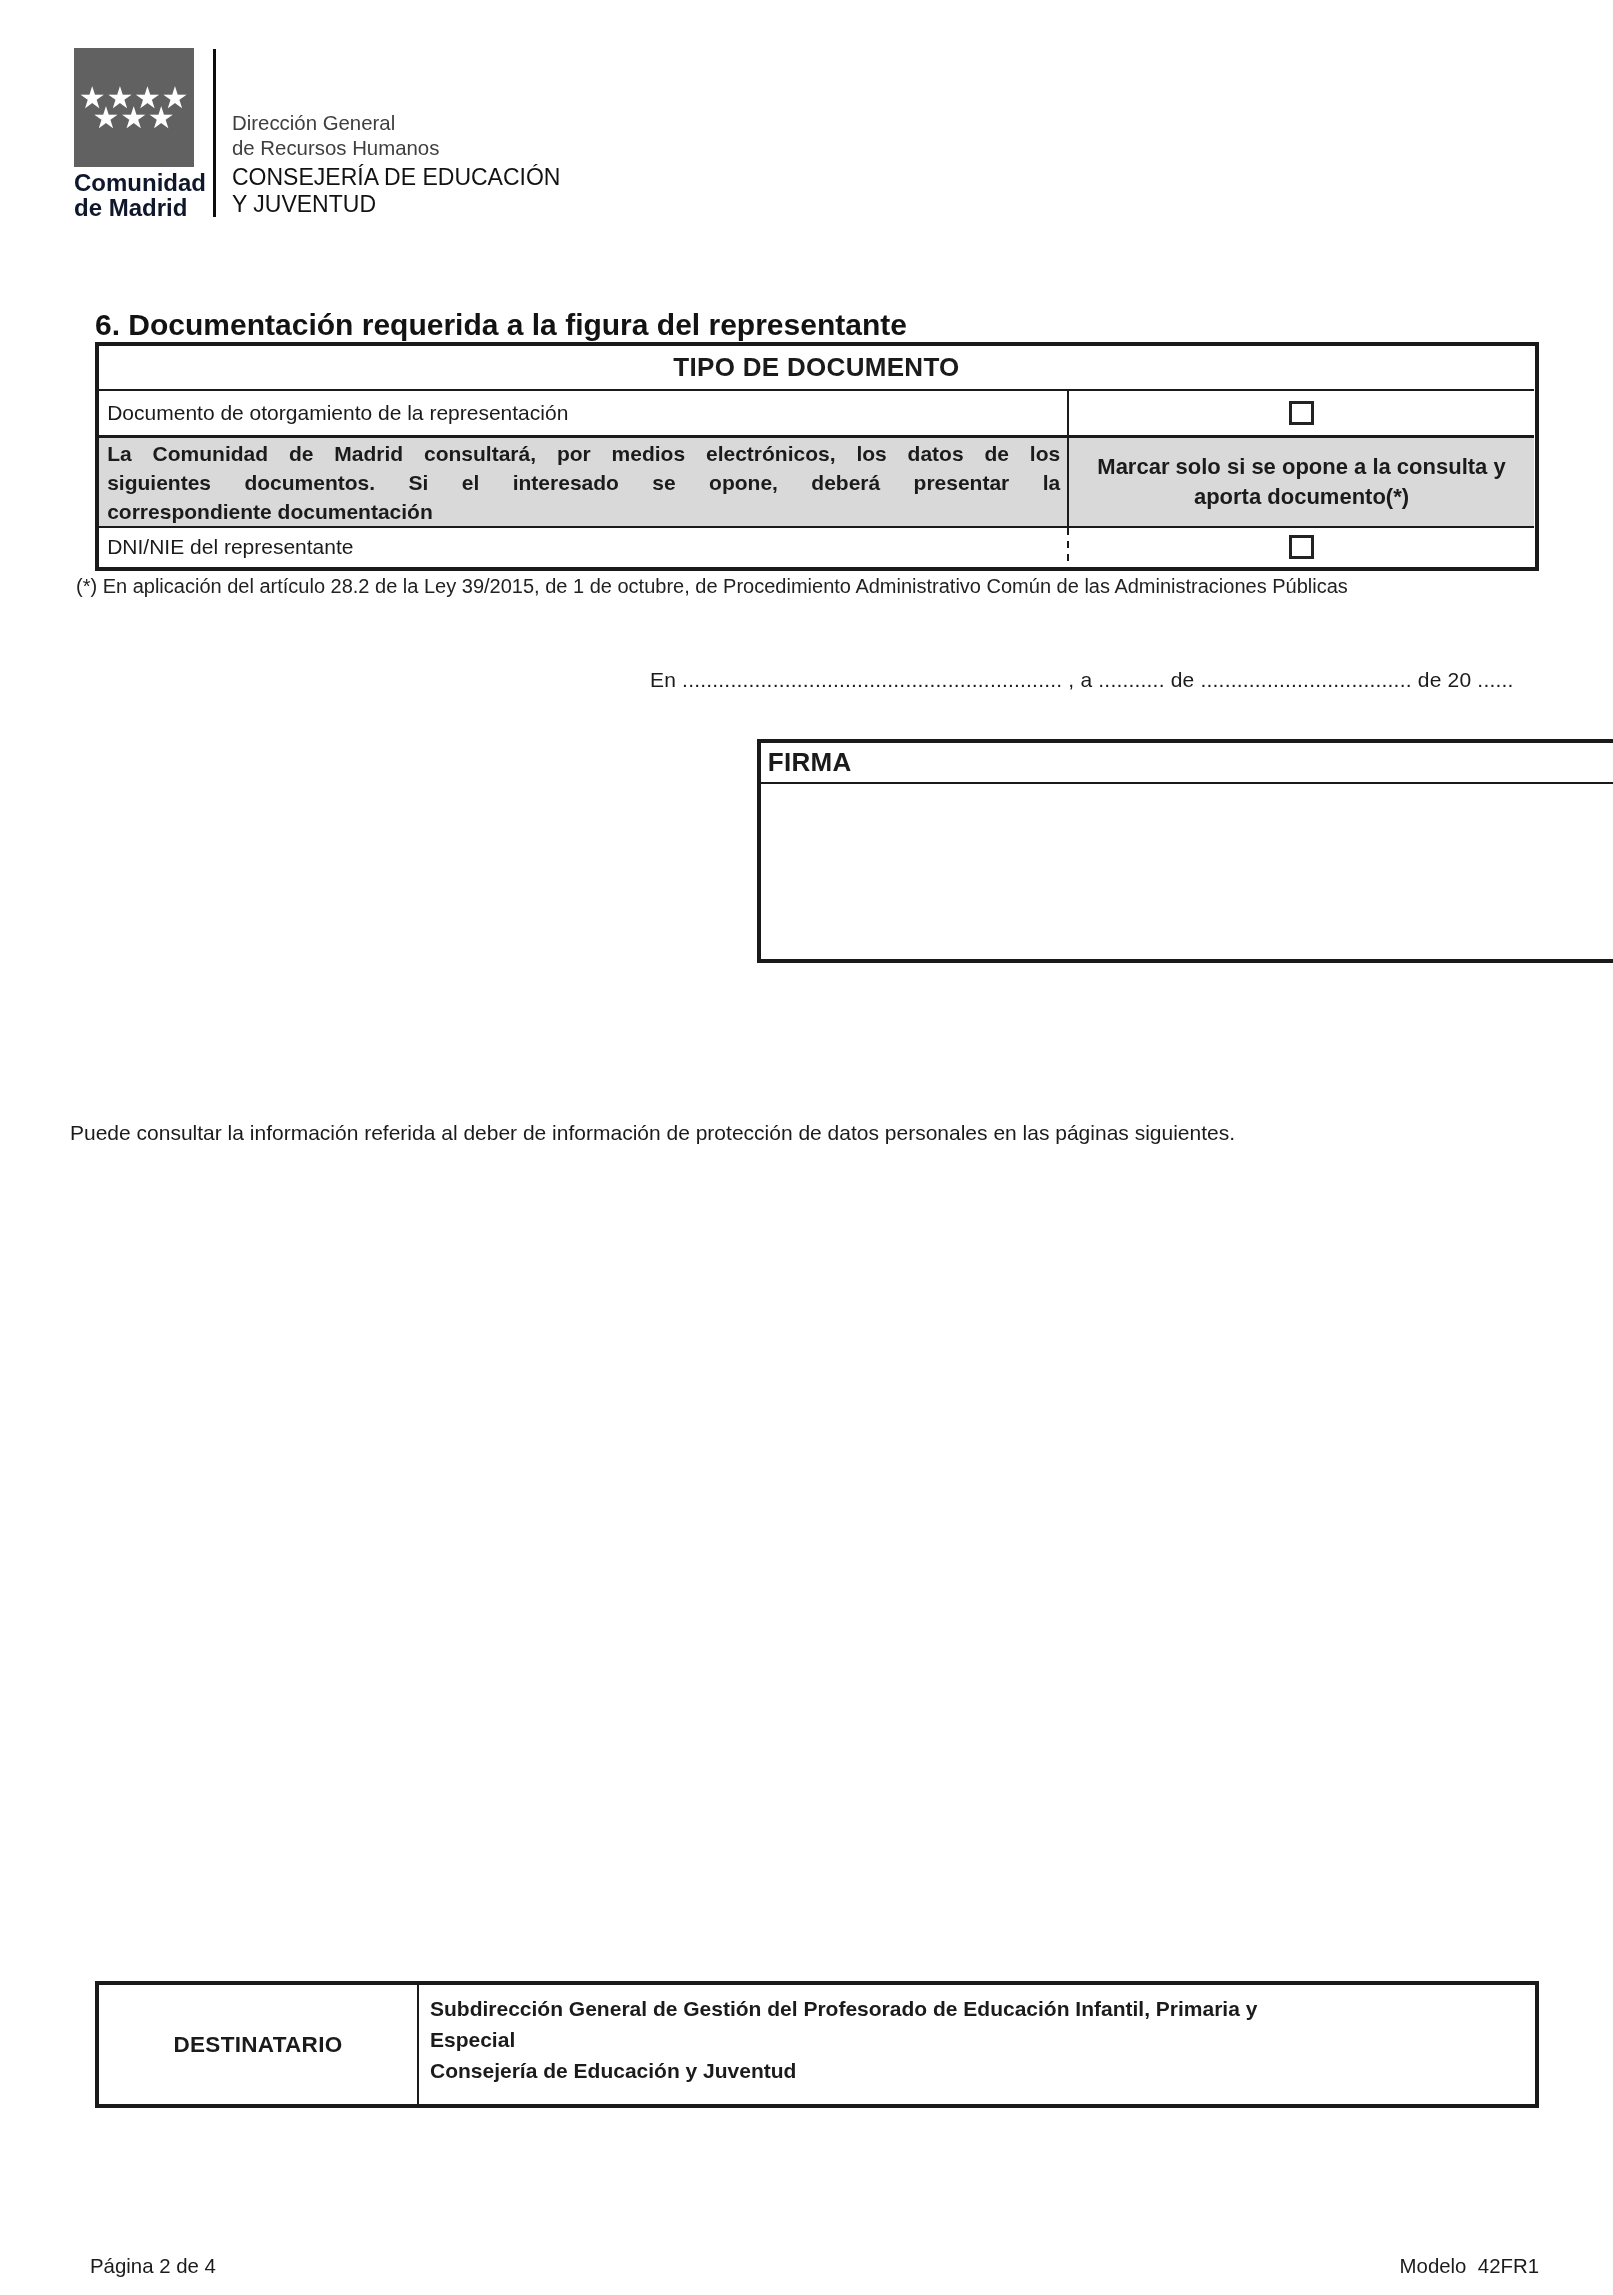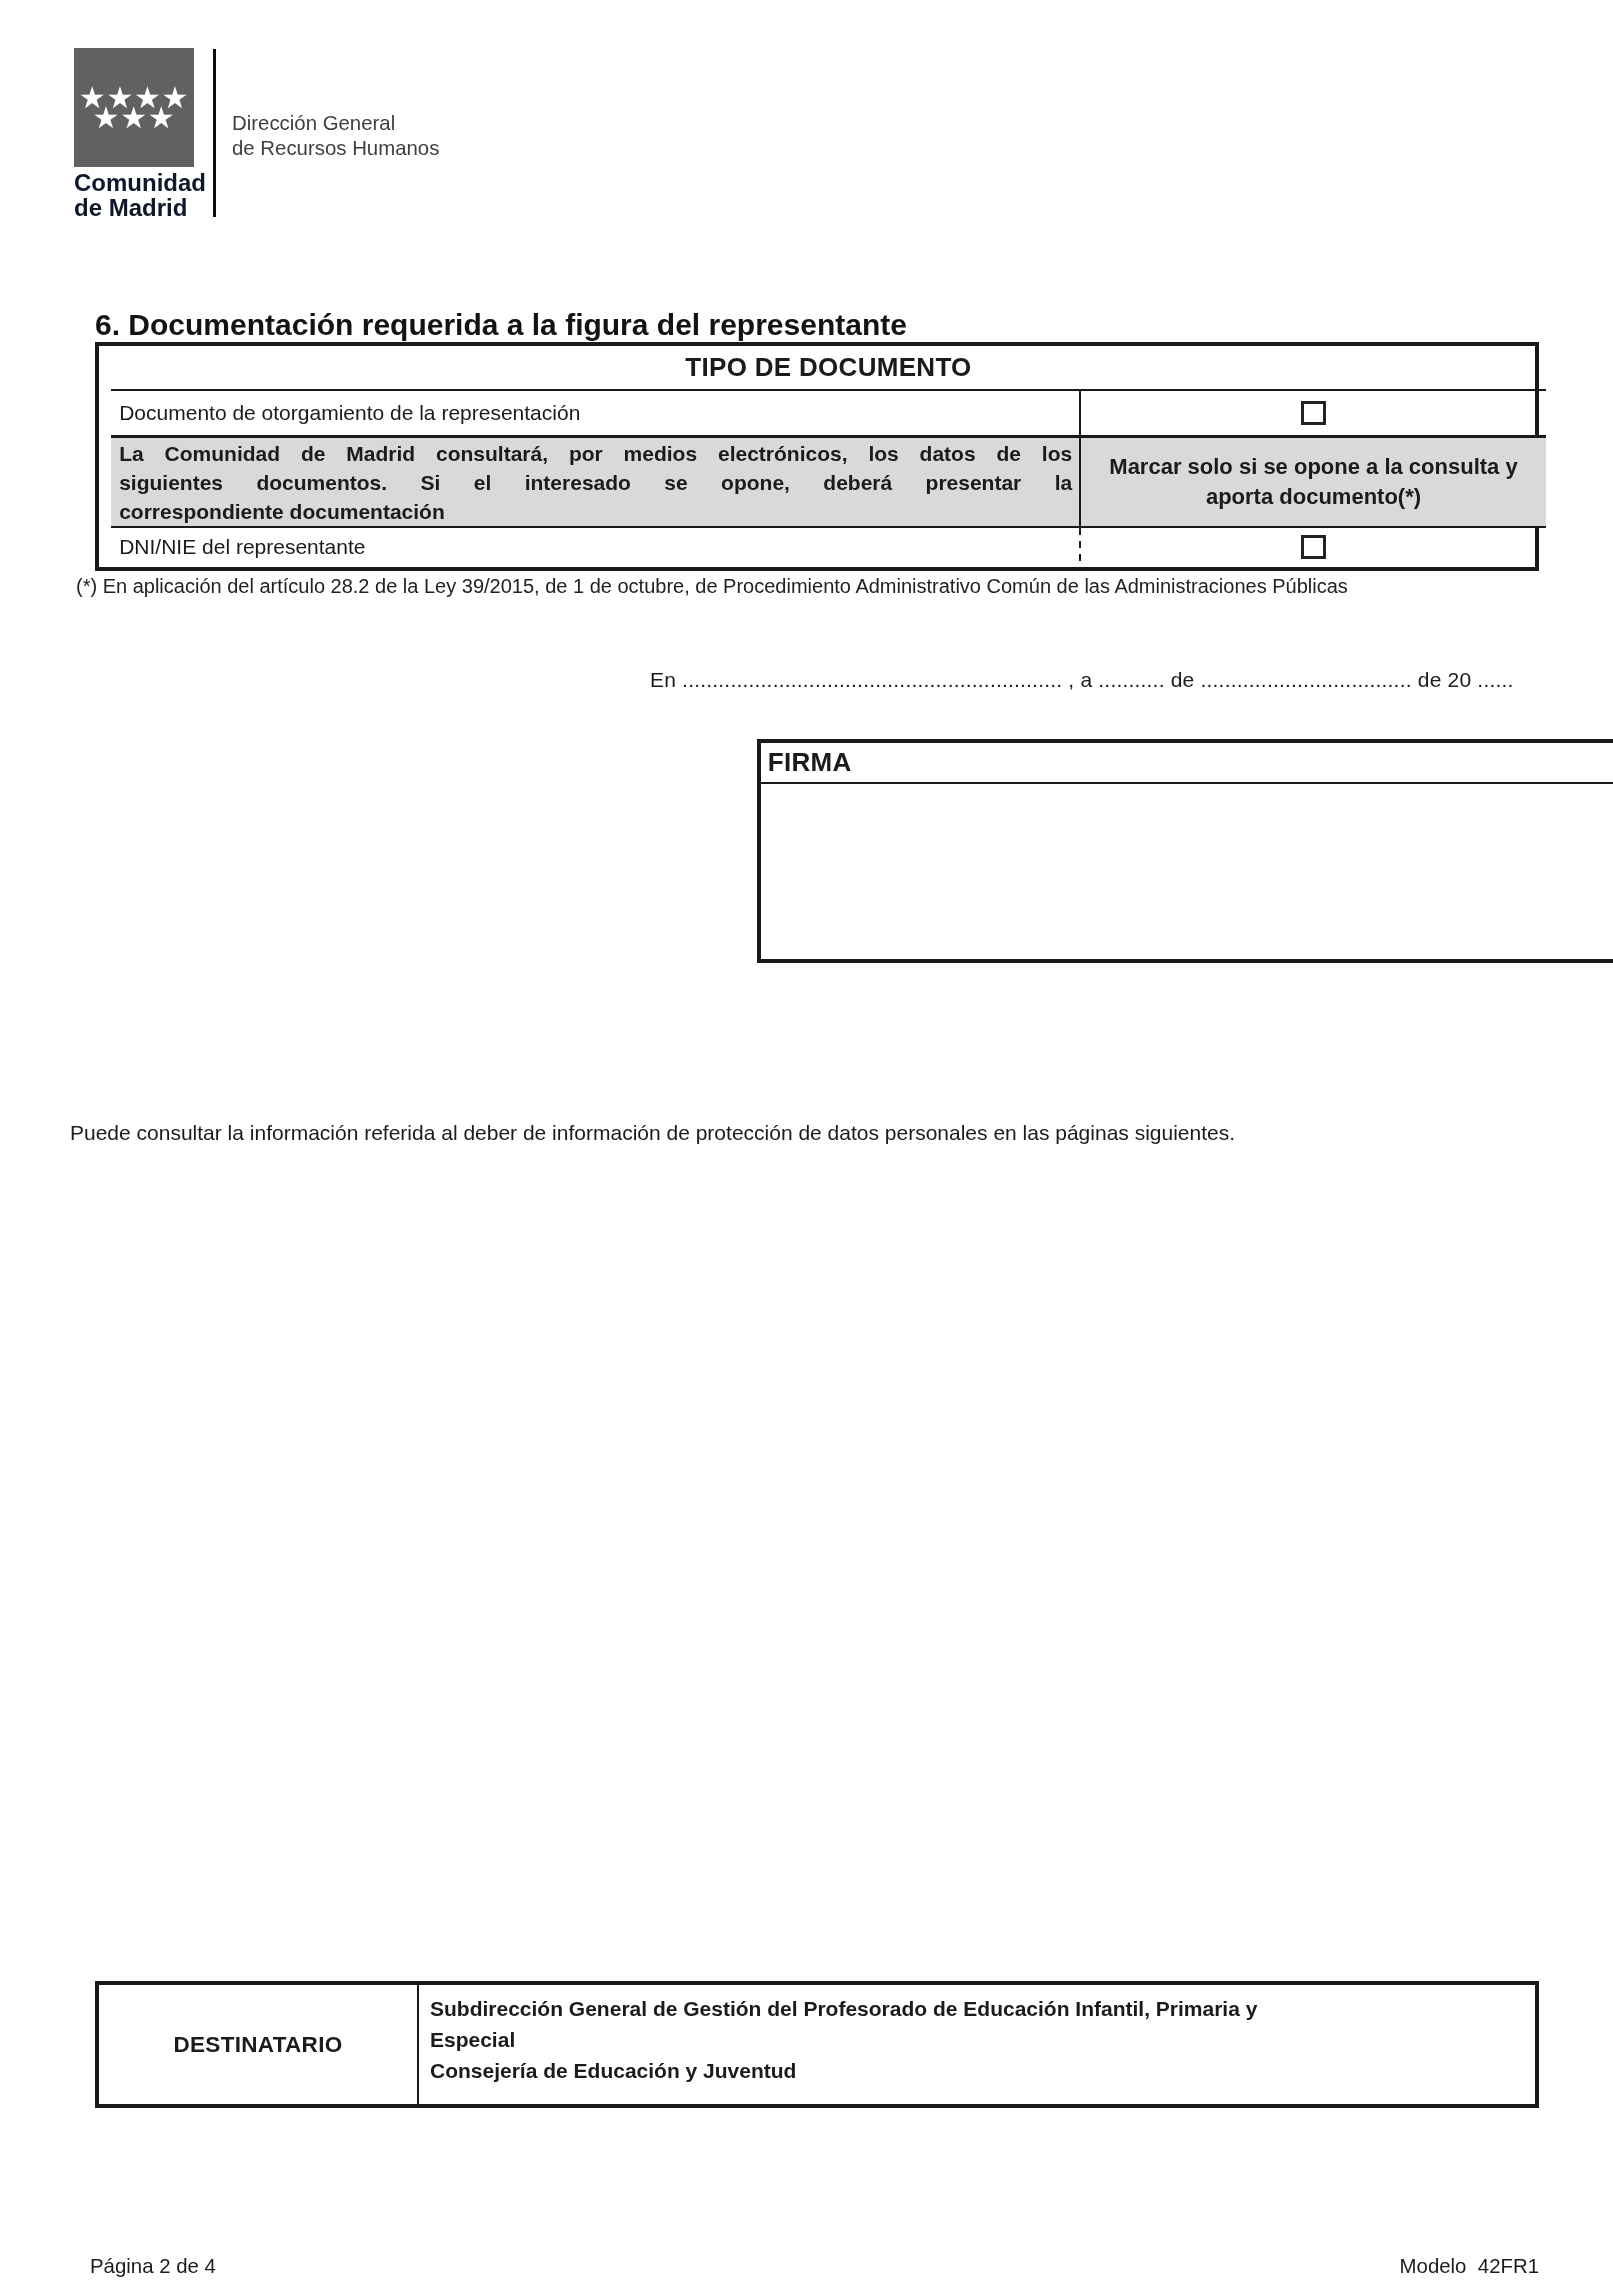--- a/index.html
+++ b/index.html
@@ -28,21 +28,20 @@
   .org-gray{position:absolute;left:232px;top:111px;font-size:20.4px;line-height:24.5px;color:var(--org-gray);}
   .org-black{position:absolute;left:232px;top:164px;font-size:23px;line-height:26.6px;color:#121212;}
   
   .section-title{position:absolute;left:95px;top:308px;font-size:30px;font-weight:bold;color:#131313;text-align:center;}
   .doc-table{
     position:absolute;left:95px;top:342px;width:1444px;box-sizing:border-box;
     border:4.1px solid var(--table-border);
     display:grid;
     grid-template-columns:968px 2px 465px;
     grid-template-rows:43px 2px 44px 2.7px 88px 2px 39px;
-    padding-left:12px;
   }
   .doc-table .hline{grid-column:1/4;background:var(--table-border);}
   .cell{display:flex;align-items:center;box-sizing:border-box;}
   .th-cell{grid-column:1/4;justify-content:center;font-weight:bold;font-size:26px;letter-spacing:0.3px;}
   .vdiv{background:var(--table-border);}
   .vdiv.dashed{background:repeating-linear-gradient(to bottom,var(--table-border) 0 6.8px,#ffffff 6.8px 13px);}
   .label-cell{padding-left:8.2px;font-size:21px;}
   .check-cell{justify-content:center;}
   .gray{background:var(--row-highlight);}
   .multi-cell{font-weight:bold;font-size:21px;line-height:29px;padding:1.4px 6.8px 0 8.2px;display:block;}
@@ -79,20 +78,24 @@
     <div class="stars-row bottom">★★★</div>
   </div>
   <div class="brand">
     <div>Comunidad</div>
     <div>de Madrid</div>
   </div>
   <div class="org-divider"></div>
   <div class="org-gray">
       <div>Dirección General</div>
       <div>de Recursos Humanos</div>
+    </div>
+  <div class="org-black">
+      <div>CONSEJERÍA DE EDUCACIÓN</div>
+      <div>Y JUVENTUD</div>
     </div>
 
   <div class="section-title">6. Documentación requerida a la figura del representante</div>
 
   <div class="doc-table">
     <div class="cell th-cell">TIPO DE DOCUMENTO</div>
     <div class="hline"></div>
 
     <div class="cell label-cell">Documento de otorgamiento de la representación</div>
     <div class="vdiv"></div>

